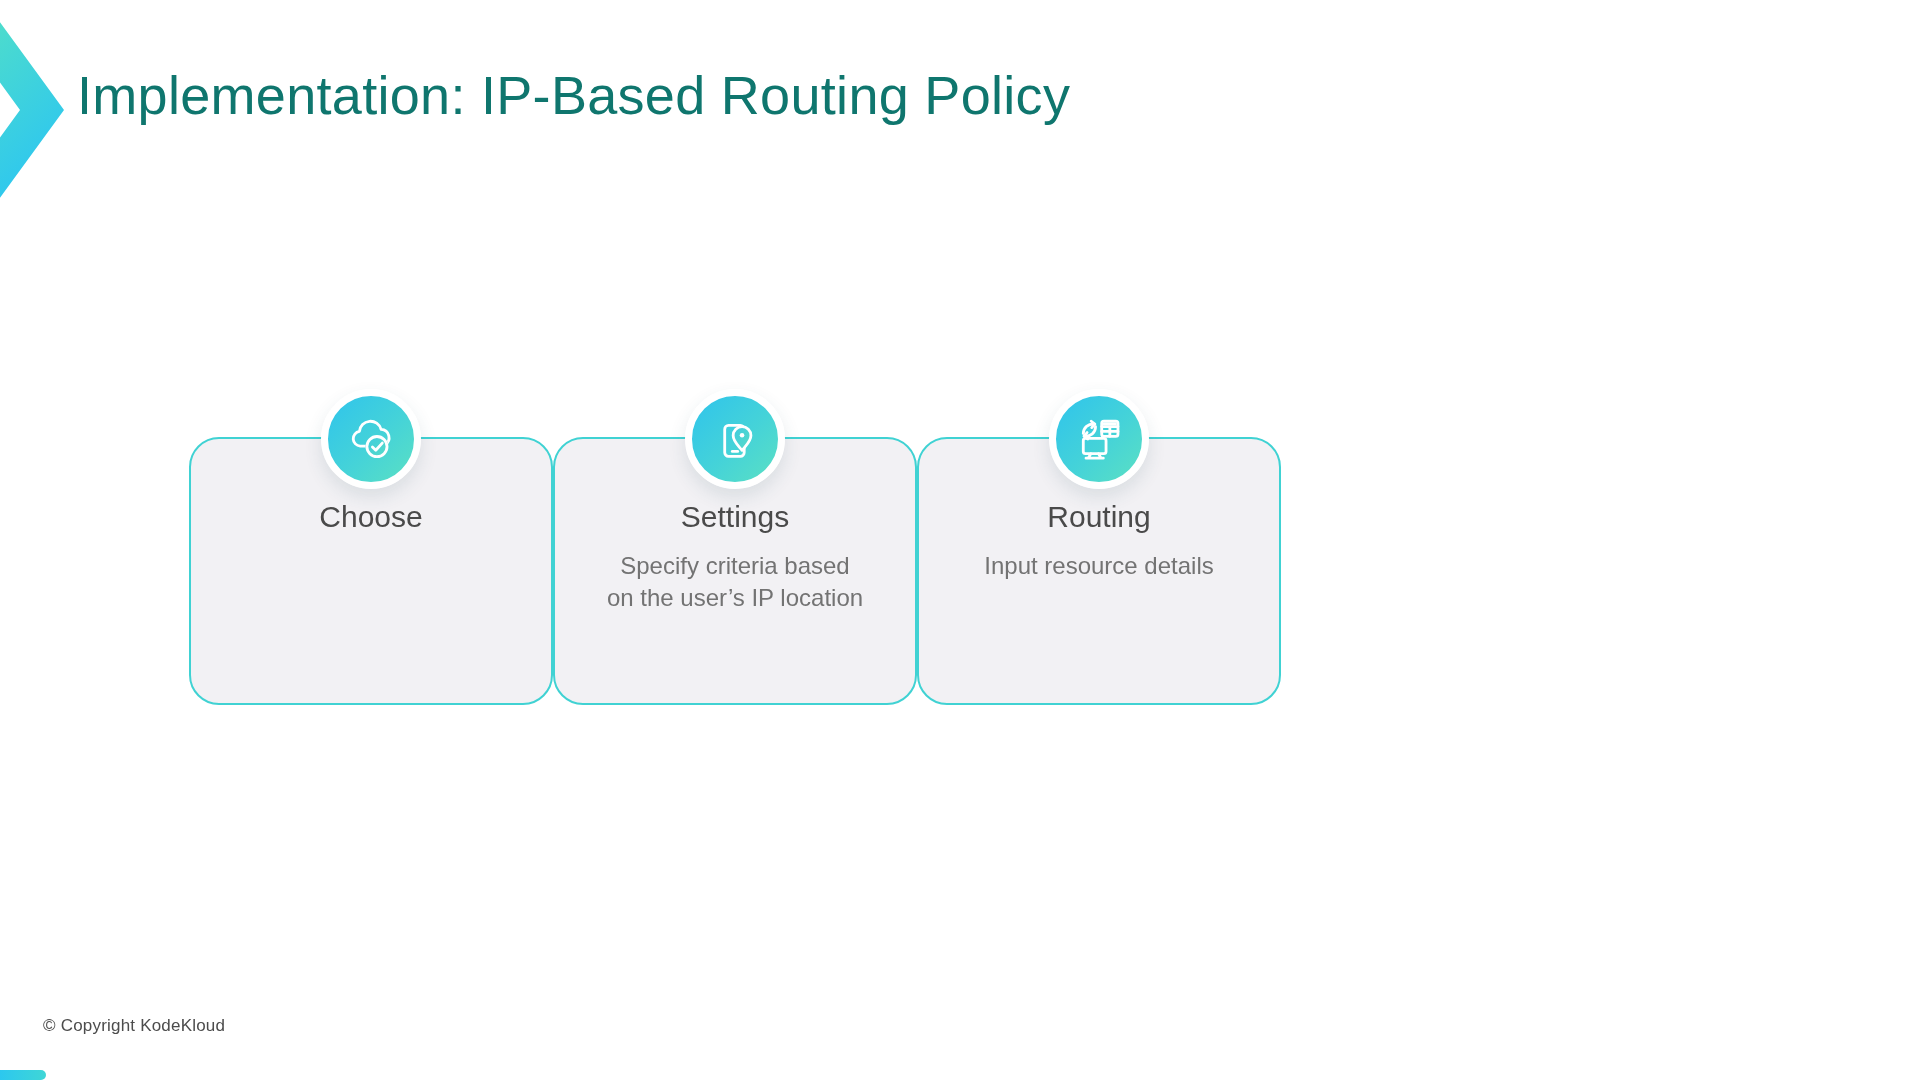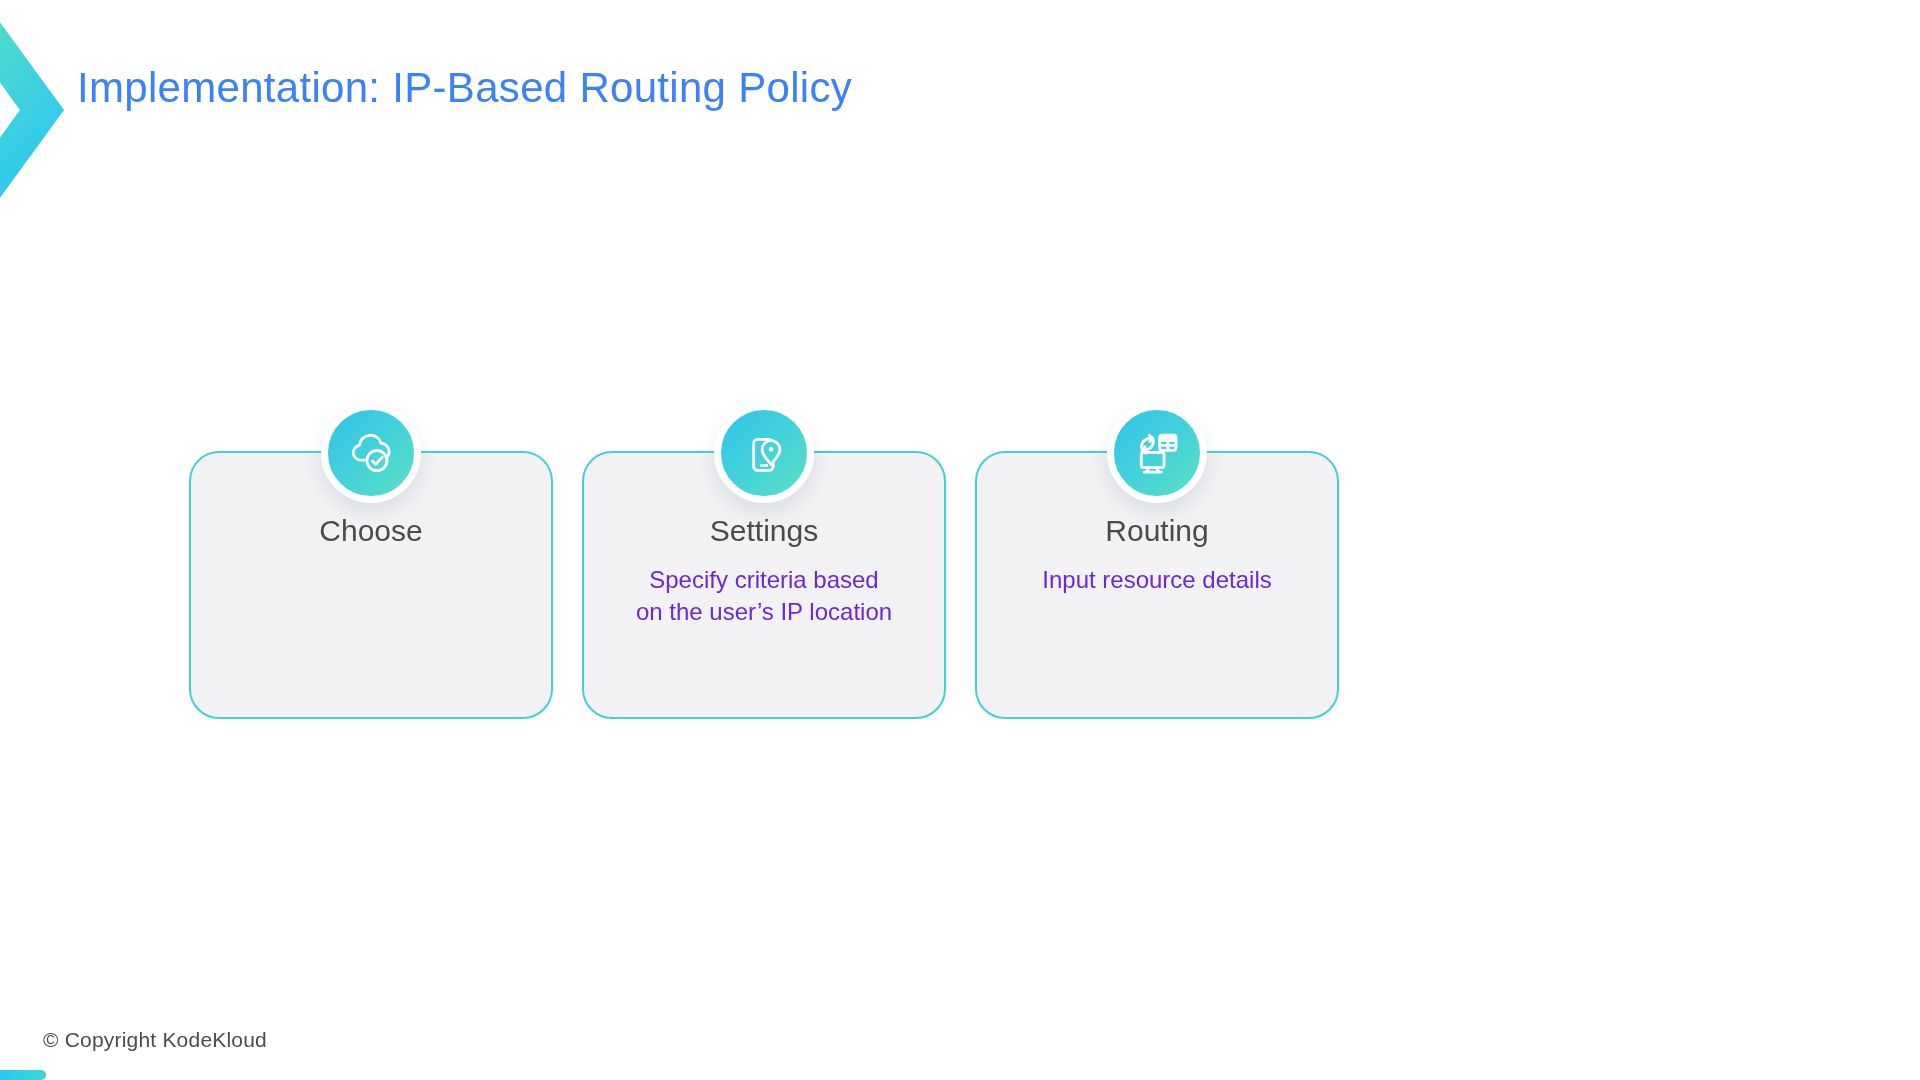--- a/index.html
+++ b/index.html
@@ -7,26 +7,26 @@
     width:1920px;height:1080px;position:relative;overflow:hidden;
     background:#ffffff;font-family:"Liberation Sans",sans-serif;
   }
 
   
   .chevron{position:absolute;top:0;left:0;width:80px;height:230px}
 
   
   .page-title{
     position:absolute;left:77px;top:64px;
-    font-size:42px;line-height:1.15;font-weight:500;
-    color:#3b82f6;letter-spacing:.3px;white-space:nowrap;
+    font-size:54px;line-height:1.15;font-weight:500;
+    color:#0f766e;letter-spacing:.3px;white-space:nowrap;
   }
 
   
-  .cards{position:absolute;left:189px;top:451px;display:flex;gap:29px}
+  .cards{position:absolute;left:189px;top:437px;display:flex;}
   .card{
     box-sizing:border-box;width:364px;height:268px;
     background:#f2f1f4;border:2px solid #40d2d3;border-radius:30px;
     position:relative;
   }
   .badge{
     position:absolute;top:-50px;left:50%;transform:translateX(-50%);
     width:86px;height:86px;border-radius:50%;
     border:7px solid #ffffff;
     background:linear-gradient(135deg,#2fc4ec 0%,#45d3d8 55%,#5be0c3 100%);
@@ -35,28 +35,28 @@
   }
   .badge svg{width:52px;height:52px;display:block}
 
   .card-title{
     margin:58px 10px 0;text-align:center;
     font-size:30px;line-height:40px;font-weight:500;color:#4a4a4a;
   }
   .card-title span{display:block}
   .card-sub{
     margin:13px 8px 0;text-align:center;
-    font-size:24px;line-height:32px;font-weight:400;color:#6d28d9;
+    font-size:24px;line-height:32px;font-weight:400;color:#737373;
   }
   .card-sub span{display:block}
 
   
   .copyright{
     position:absolute;left:43px;top:1016px;
-    font-size:21px;color:#4c4c4c;letter-spacing:.2px;margin-top:12px;
+    font-size:17px;color:#4c4c4c;letter-spacing:.2px;
   }
   .progress-bar{
     position:absolute;left:0;bottom:0;width:46px;height:10px;
     border-radius:0 6px 6px 0;
     background:linear-gradient(90deg,#2cc8ef,#3fd6d6);
   }
 </style>
 </head>
 <body>
 

